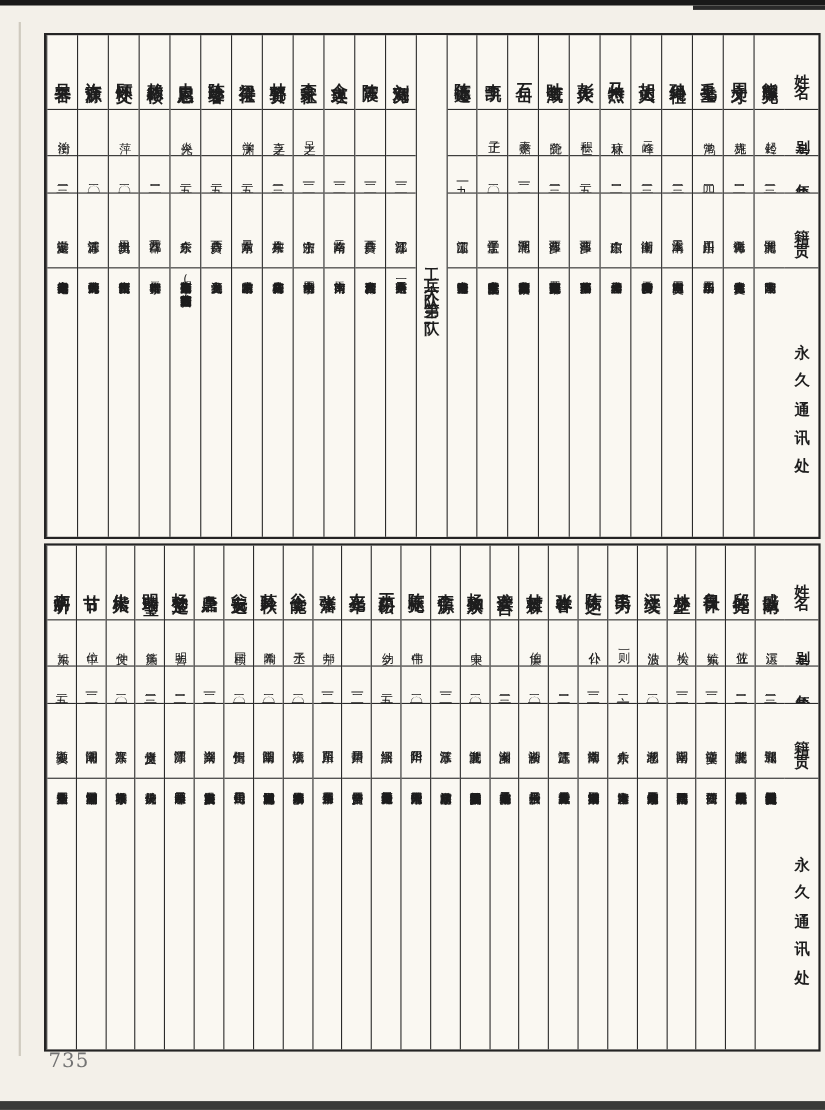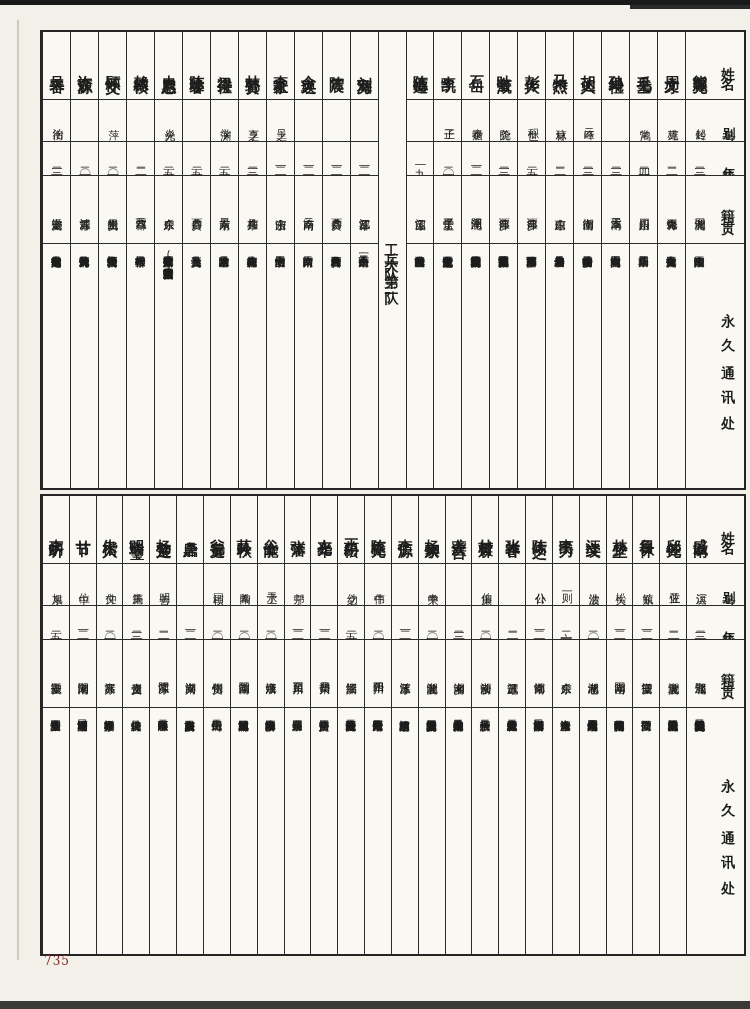--- a/index.html
+++ b/index.html
@@ -44,21 +44,21 @@
   .hd.c-addr{font-size:14px;letter-spacing:26px;align-items:center;}
 
   .col.section{background:#faf8f2;}
   .cell.sec{
     flex:1 1 auto;border-bottom:none;font-family:"DejaVu Serif",serif;
     font-weight:700;font-size:14px;letter-spacing:8px;justify-content:center;
   }
 
   .page-number{
     position:absolute;left:44px;top:954px;font-family:"DejaVu Serif",serif;
-    font-size:12px;color:#7f1d1d;letter-spacing:1px;
+    font-size:18px;color:#737373;letter-spacing:1px;
   }
 </style>
 </head>
 <body>
 
 <div class="scan-edge-top"></div>
 <div class="scan-edge-top2"></div>
 <div class="gutter-line"></div>
 
 <div id="table-top" class="reg-table">

